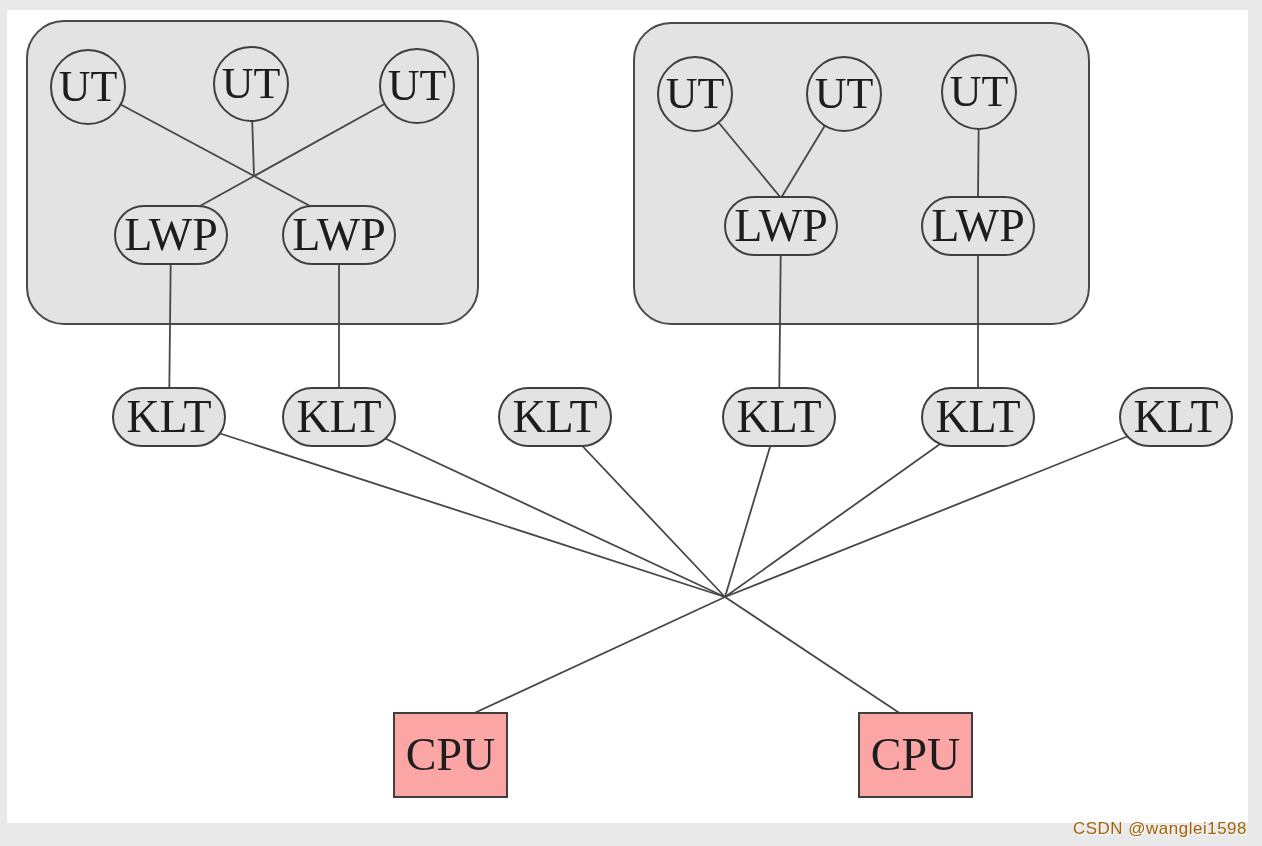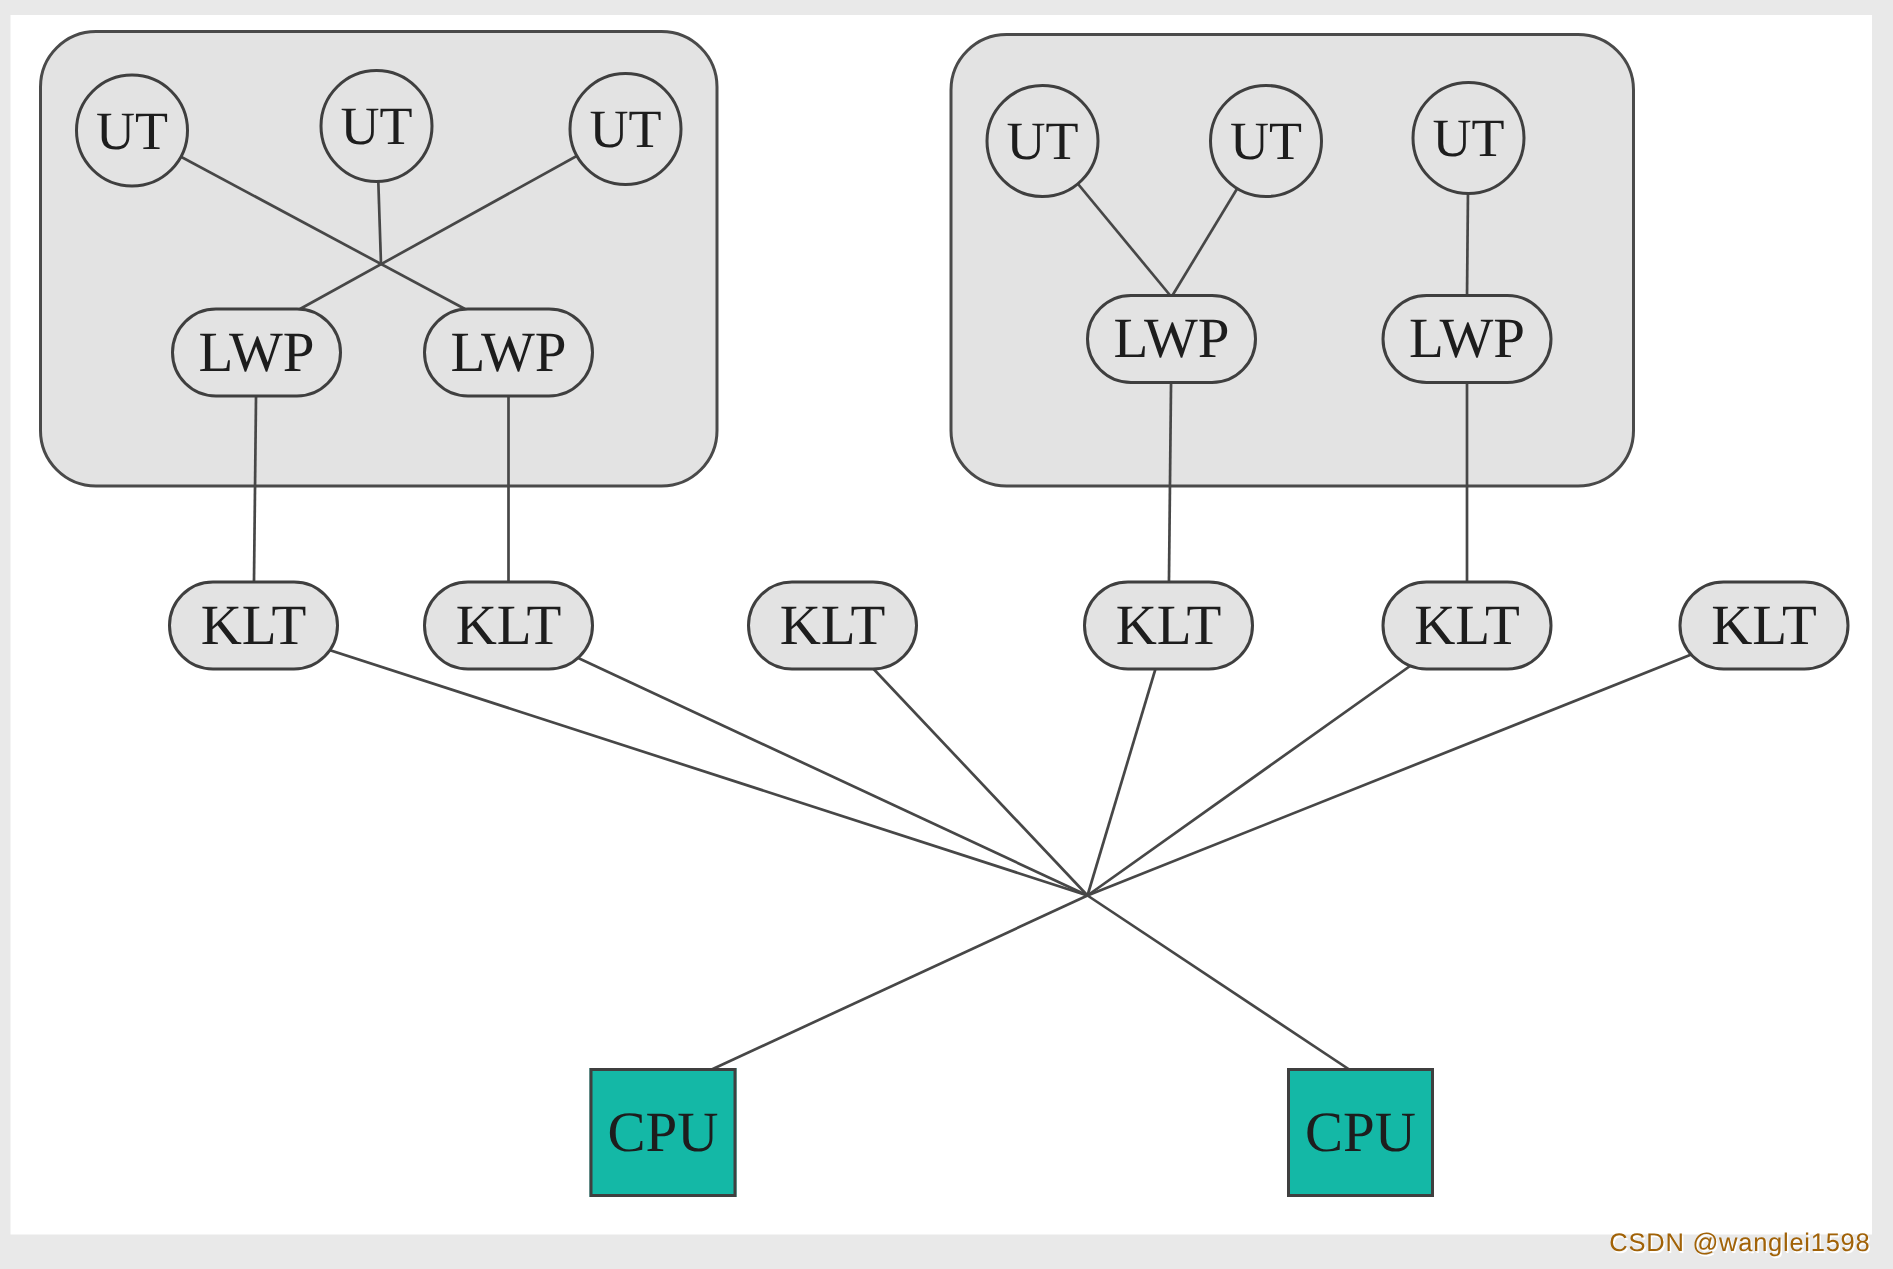--- a/index.html
+++ b/index.html
@@ -15,25 +15,25 @@
   .process-box{
     position:absolute;z-index:1;
     background:#e3e3e3;border:2px solid #4a4a4a;border-radius:38px;
     box-sizing:border-box;
   }
   #edges{position:absolute;left:0;top:0;z-index:2;}
   .node{
     position:absolute;z-index:3;box-sizing:border-box;
     background:#e3e3e3;border:2px solid #3f3f3f;
     display:flex;align-items:center;justify-content:center;
-    color:#1d1d1d;font-size:38px;line-height:1;
+    color:#1d1d1d;font-size:46px;line-height:1;
   }
-  .ut{width:76px;height:76px;border-radius:50%;font-size:36px;}
+  .ut{width:76px;height:76px;border-radius:50%;font-size:44px;}
   .pill{width:114px;height:60px;border-radius:30px;}
-  .cpu{width:98px;height:86px;border-radius:0;background:#14b8a6;}
+  .cpu{width:115px;height:86px;border-radius:0;background:#fca5a5;}
   .watermark{
     position:absolute;right:15px;bottom:7px;z-index:4;
     font-family:"Liberation Sans", sans-serif;
     font-size:17px;color:#a16207;letter-spacing:0.5px;
     text-shadow:1px 1px 0 #ffffff;
   }
   line{stroke:#474747;stroke-width:1.8;}
 </style>
 </head>
 <body>

